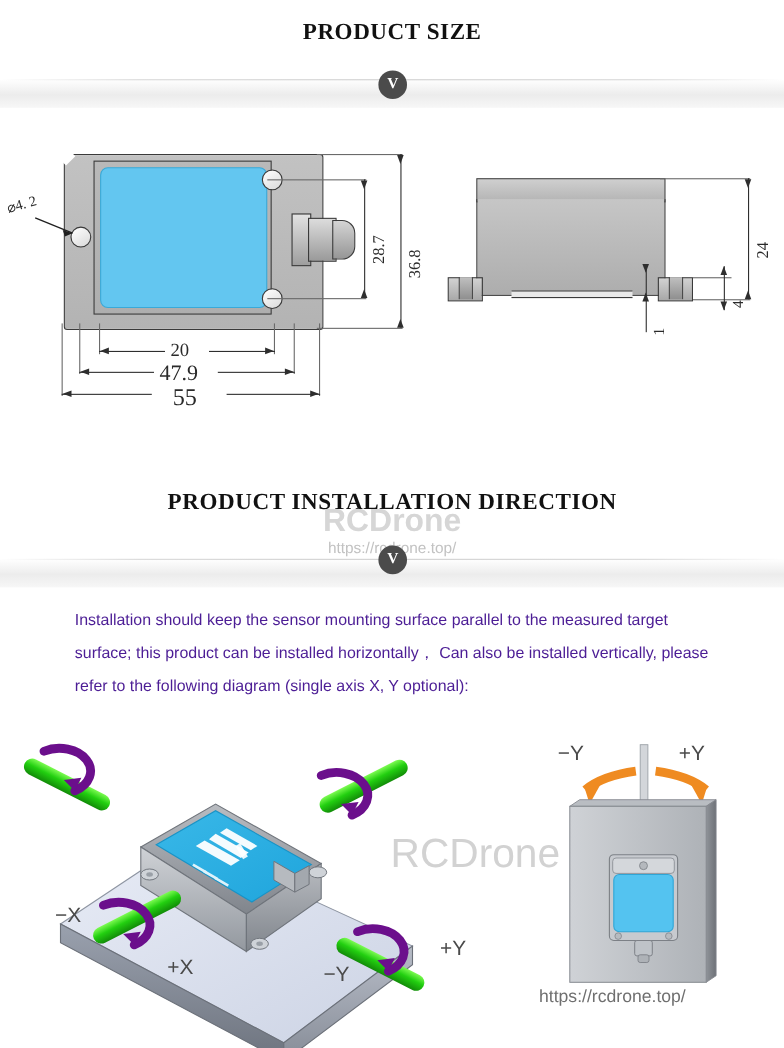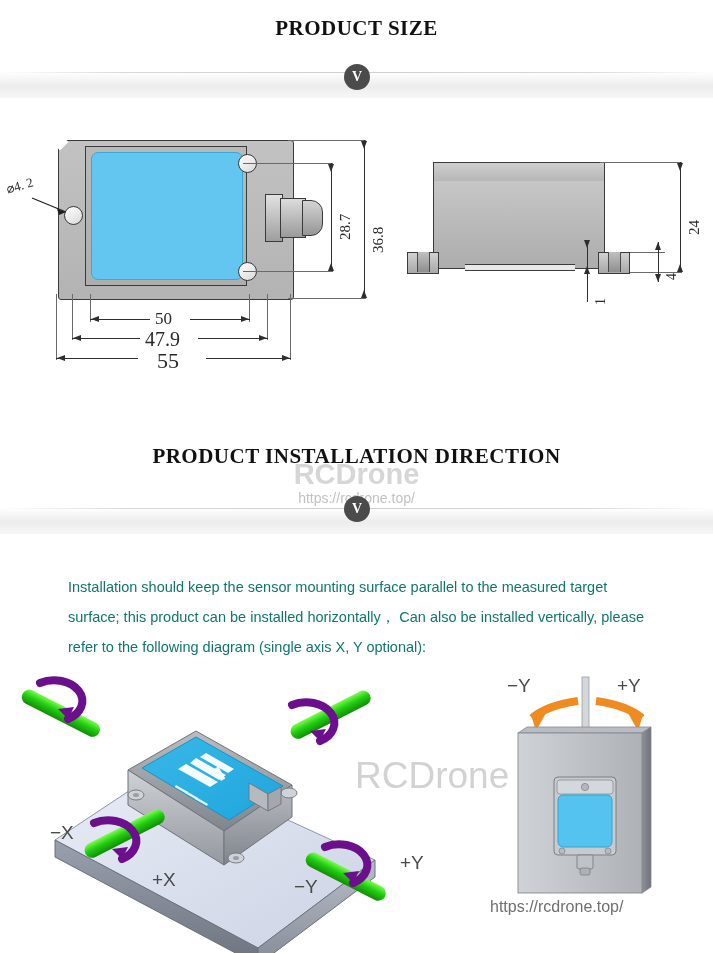--- a/index.html
+++ b/index.html
@@ -39,22 +39,22 @@
 
   
   .wm{position:absolute;color:#cfcfcf;pointer-events:none;user-select:none;}
   #wm-head{left:0;width:713px;text-align:center;top:458px;font-size:29px;font-weight:bold;color:#d6d6d6;}
   #wm-url-head{left:0;width:713px;text-align:center;top:490px;font-size:14px;color:#c2c2c2;}
   #wm-big{left:355px;top:755px;font-size:37px;color:#d2d2d2;}
   #wm-url-bot{left:490px;top:898px;font-size:16px;color:#6f6f6f;}
 
   
   #install-text{
-    position:absolute;left:68px;top:572px;width:580px;
-    font-size:14.5px;line-height:30px;color:#0f766e;
+    position:absolute;left:68px;top:549px;width:580px;
+    font-size:14.5px;line-height:30px;color:#4c1d95;
   }
 
   
   .dwg{position:absolute;}
   .dimtxt{
     position:absolute;font-family:"Liberation Serif", serif;
     font-size:15px;color:#2a2a2a;white-space:nowrap;
   }
   .dimtxt.rot{transform:rotate(-90deg);transform-origin:left top;}
   .dimtxt.small{font-size:13px;}
@@ -198,21 +198,21 @@
   <div class="arw arw-d" style="left:360.5px;top:141px;"></div>
   <div class="arw arw-u" style="left:360.5px;top:290px;"></div>
   <div class="dimtxt rot" style="left:370px;top:253px;">36.8</div>
 
   <div class="ext" style="left:90px;top:294px;width:1px;height:28px;"></div>
   <div class="ext" style="left:249px;top:294px;width:1px;height:28px;"></div>
   <div class="dl-h" style="left:90px;top:319px;width:60px;"></div>
   <div class="dl-h" style="left:190px;top:319px;width:60px;"></div>
   <div class="arw arw-l" style="left:91px;top:315.5px;"></div>
   <div class="arw arw-r" style="left:241px;top:315.5px;"></div>
-  <div class="dimtxt" style="left:155px;top:309px;font-size:17px;">50</div>
+  <div class="dimtxt" style="left:155px;top:309px;font-size:17px;">20</div>
 
   <div class="ext" style="left:72px;top:294px;width:1px;height:46px;"></div>
   <div class="ext" style="left:267px;top:294px;width:1px;height:46px;"></div>
   <div class="dl-h" style="left:72px;top:338px;width:68px;"></div>
   <div class="dl-h" style="left:198px;top:338px;width:70px;"></div>
   <div class="arw arw-l" style="left:73px;top:334.5px;"></div>
   <div class="arw arw-r" style="left:259px;top:334.5px;"></div>
   <div class="dimtxt" style="left:145px;top:328px;font-size:20px;">47.9</div>
 
   <div class="ext" style="left:56px;top:294px;width:1px;height:66px;"></div>

